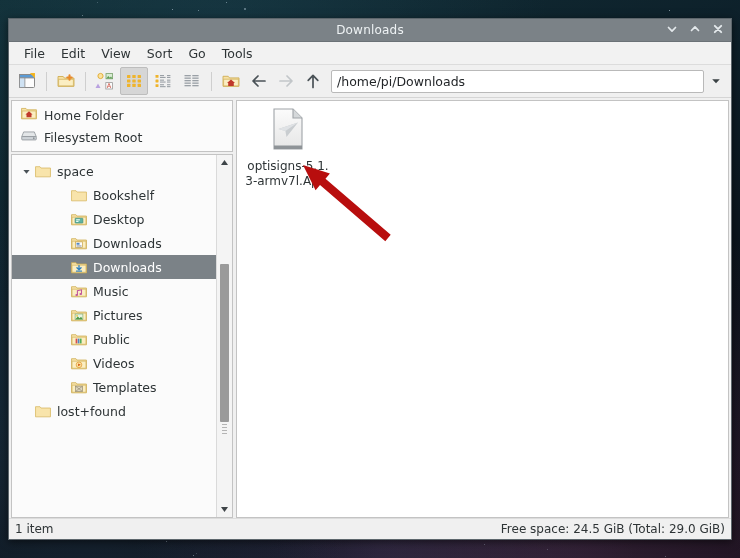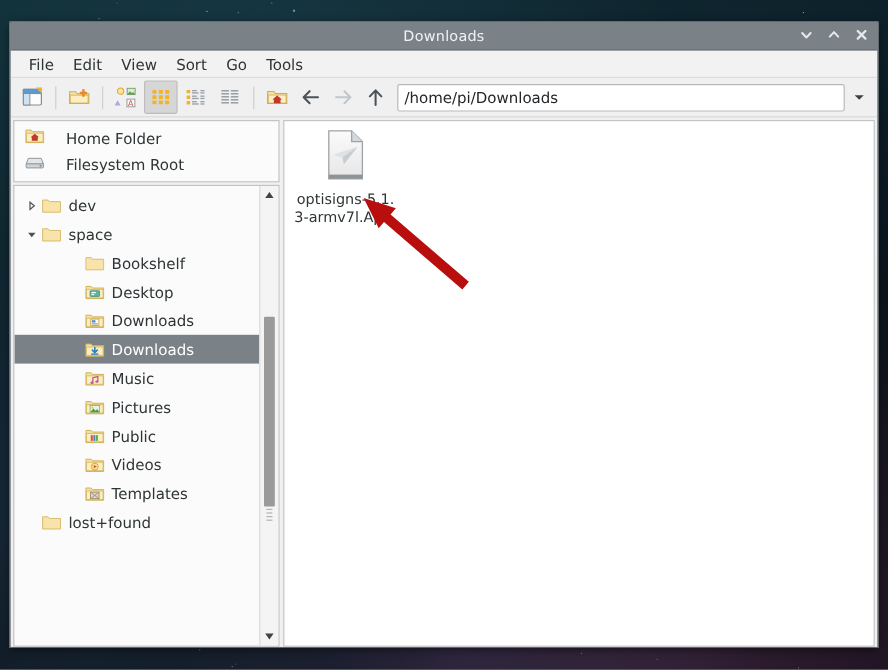--- a/index.html
+++ b/index.html
@@ -113,21 +113,21 @@
     width: 222px; min-width:222px;
     display: flex; flex-direction: column; gap: 2px;
   }
   .places {
     height: 52px; min-height: 52px;
     background: #fbfbfb; border: 1px solid #c3c3c3;
     padding-top: 3px; box-sizing: border-box;
   }
   .place {
     height: 22px; display: flex; align-items: center;
-    padding-left: 9px; gap: 18px; font-size: 12.5px; color: #2e3436;
+    padding-left: 9px; gap: 7px; font-size: 12.5px; color: #2e3436;
   }
 
   .treebox {
     flex: 1; min-height: 0;
     background: #fbfbfb; border: 1px solid #c3c3c3;
     display: flex; position: relative; overflow: hidden;
   }
   .tree {
     flex: 1; padding-top: 4px; overflow: hidden;
   }
@@ -534,33 +534,20 @@
           </span>
           <span>Filesystem Root</span>
         </div>
       </div>
 
       <div class="treebox">
         <div class="tree" id="tree">
             <div class="trow" style="padding-left:6px">
               <span class="twist">
                 <svg width="9" height="9" viewBox="0 0 9 9">
-                  <path d="M3 1.5 L6.6 4.5 L3 7.5 z" fill="none" stroke="#4a5257" stroke-width="1"></path>
-                </svg>
-              </span>
-              <span class="ticon">
-                <svg width="16" height="15" viewBox="0 0 18 16">
-                  <path d="M0.6 2.6 h5 l1.2 1.5 H17.4 v9.9 H0.6 z" fill="#f8e4ab" stroke="#d8b963" stroke-width=".9"></path>
-                </svg>
-              </span>
-              <span class="tlabel">dev</span>
-            </div>
-            <div class="trow" style="padding-left:6px">
-              <span class="twist">
-                <svg width="9" height="9" viewBox="0 0 9 9">
                   <path d="M1.4 3 L7.6 3 L4.5 6.8 z" fill="#4a5257"></path>
                 </svg>
               </span>
               <span class="ticon">
                 <svg width="16" height="15" viewBox="0 0 18 16">
                   <path d="M0.6 2.6 h5 l1.2 1.5 H17.4 v9.9 H0.6 z" fill="#f8e4ab" stroke="#d8b963" stroke-width=".9"></path>
                 </svg>
               </span>
               <span class="tlabel">space</span>
             </div>
@@ -724,19 +711,23 @@
             <rect x="6" y="38.5" width="28" height="3.5" fill="#8e9397"></rect>
             <path d="M10.5 22 L30 15.5 L18.5 30 L17.4 24 z" fill="#c9cdd0"></path>
             <path d="M30 15.5 L17.4 24 L10.5 22 z" fill="#dfe2e5"></path>
           </svg>
         </span>
         <div class="filename">optisigns-5.1.3-armv7l.Ap…</div>
       </div>
     </div>
   </div>
 
+  <div class="statusbar">
+    <span>1 item</span>
+    <span class="right">Free space: 24.5 GiB (Total: 29.0 GiB)</span>
+  </div>
 </div>
 
 <svg id="arrow" width="740" height="558">
   <g id="arrow-g">
       <polygon points="303.0,165.0 329.9,173.6 325.5,178.8 390.7,234.8 385.3,241.2 320.0,185.1 315.6,190.3" fill="#b80e0e"></polygon>
     </g>
 </svg>
 
 </body></html>

